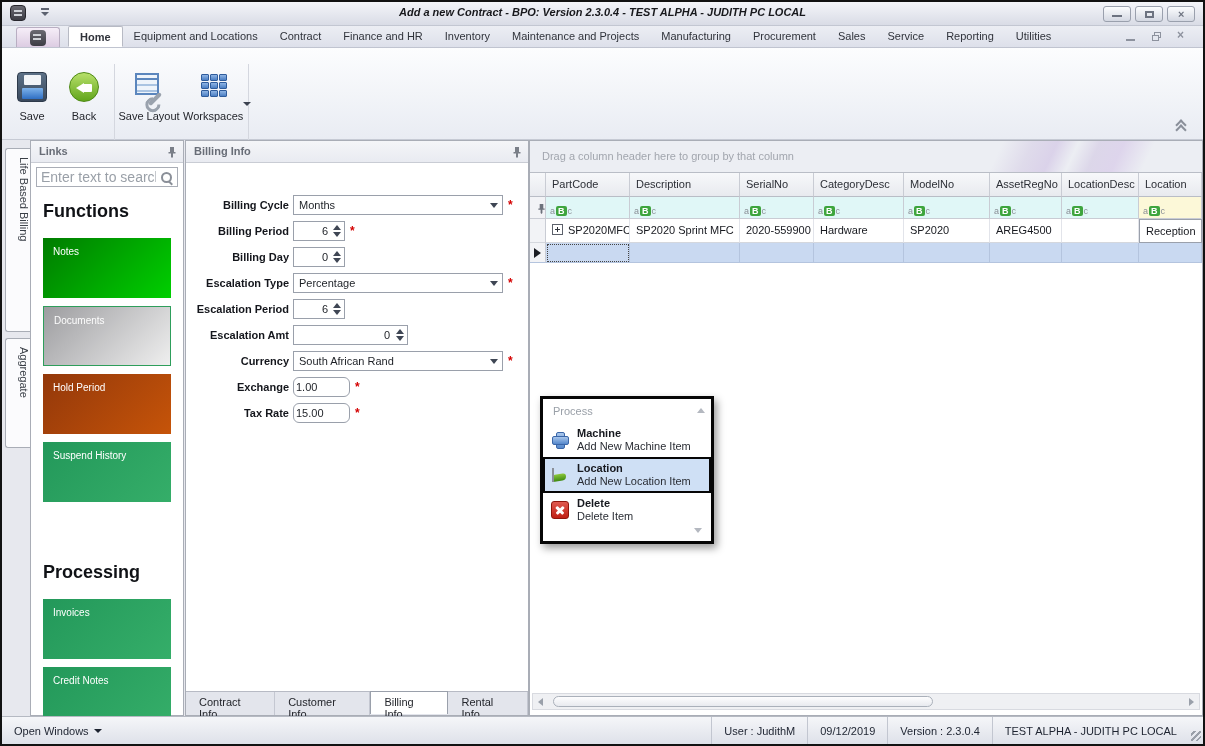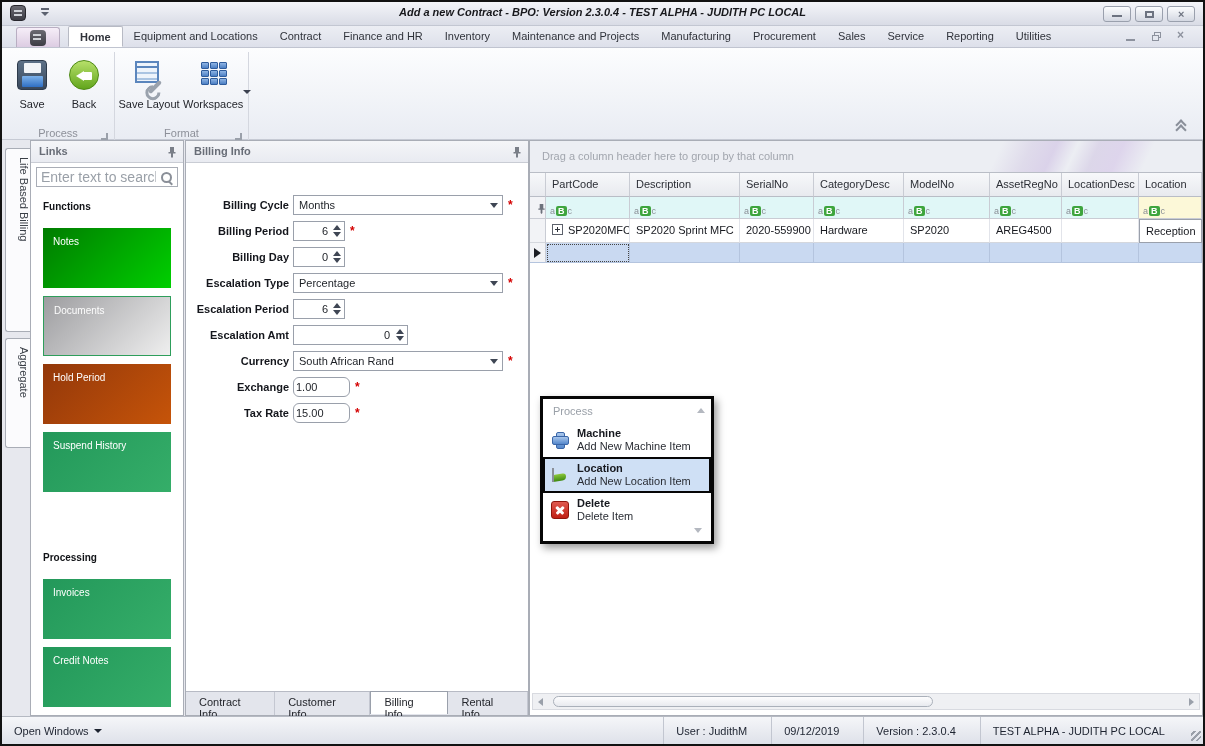--- a/index.html
+++ b/index.html
@@ -30,21 +30,21 @@
   .rtab.active { background:#fff; border:1px solid #b7bac4; border-bottom:1px solid #fff; border-radius:2px 2px 0 0; font-weight:bold; }
   .mdi-buttons { margin-left:auto; margin-right:14px; display:flex; gap:14px; align-items:center; height:20px; }
   .mdi-btn { position:relative; width:12px; height:12px; cursor:pointer; }
   .mdi-btn .bar { position:absolute; left:1px; bottom:2px; width:9px; height:2px; background:#8d929e; }
   .mdi-btn .r1 { position:absolute; left:3px; top:1px; width:7px; height:6px; border:1px solid #8d929e; }
   .mdi-btn .r2 { position:absolute; left:1px; top:4px; width:7px; height:6px; border:1px solid #8d929e; background:#e4e7ef; }
   .mdi-btn .x { position:absolute; top:-3px; left:0; font-size:12px; font-weight:bold; color:#8d929e; }
 
   
   .ribbon { position:absolute; left:0; top:46px; width:1201px; height:92px; background:linear-gradient(#fcfdfe,#e9ecf3); border-bottom:1px solid #c6cad4; }
-  .rgroup { position:absolute; top:4px; height:91px; border-right:1px solid #d4d7df; }
+  .rgroup { position:absolute; top:16px; height:91px; border-right:1px solid #d4d7df; }
   .rgroup.g1 { left:0; width:113px; }
   .rgroup.g2 { left:113px; width:134px; }
   .rbtn { position:absolute; top:6px; width:54px; height:66px; text-align:center; cursor:pointer; border-radius:3px; }
   .rbtn .ic { display:block; margin:2px auto 4px; }
   .rbtn .lbl { font-size:11px; color:#24262c; }
   .rbtn .dd { margin:1px auto 0; width:0; height:0; border-left:4px solid transparent; border-right:4px solid transparent; border-top:4px solid #3c4250; }
   .gcaption { position:absolute; bottom:2px; left:0; right:0; height:14px; font-size:11px; color:#8d9099; text-align:center; }
   .launcher { position:absolute; bottom:3px; right:6px; width:7px; height:7px; border-right:2px solid #9aa0aa; border-bottom:2px solid #9aa0aa; cursor:pointer; }
   .collapse-chevron { position:absolute; right:14px; bottom:6px; width:14px; height:12px; cursor:pointer; }
   .collapse-chevron i { position:absolute; left:2px; width:8px; height:8px; border-left:2px solid #8a8f9a; border-top:2px solid #8a8f9a; transform:rotate(45deg); }
@@ -81,21 +81,21 @@
   .pin { position:absolute; right:6px; top:5px; cursor:pointer; }
 
   
   .links-panel { left:28px; width:154px; }
   .searchbox { position:relative; margin:4px 5px; height:20px; border:1px solid #a9adb6; background:#fff; }
   .searchbox input { position:absolute; left:4px; top:1px; width:115px; height:16px; border:none; outline:none; font-size:14px; color:#555; font-family:inherit; }
   .searchbox input::placeholder { color:#9aa0a8; }
   .search-ic { position:absolute; right:4px; top:3px; width:13px; height:13px; cursor:pointer; }
   .search-ic::before { content:""; position:absolute; left:1px; top:1px; width:7px; height:7px; border:2px solid #8a8f98; border-radius:50%; }
   .search-ic::after { content:""; position:absolute; right:0px; bottom:0px; width:5px; height:2px; background:#8a8f98; transform:rotate(45deg); }
-  .side-heading { margin:14px 16px 0 12px; font-size:10px; font-weight:bold; color:#101216; }
+  .side-heading { margin:14px 16px 0 12px; font-size:18px; font-weight:bold; color:#101216; }
   .tile { margin:8px 0 0 12px; width:128px; height:60px; cursor:pointer; position:relative; }
   .tile span { position:absolute; left:10px; top:8px; font-size:10px; color:#fff; }
   .tile.c-green { background:linear-gradient(135deg,#007c00,#00cf00); }
   .tile.c-gray { background:linear-gradient(135deg,#9d9da0,#efefef); border:1px solid #2e9e5b; }
   .tile.c-gray span { color:#fdfdfd; }
   .tile.c-orange { background:linear-gradient(135deg,#93380a,#c65409); }
   .tile.c-sea { background:linear-gradient(135deg,#23985a,#35ae69); }
   .tile.first { margin-top:16px; }
   .gap-before-processing { height:46px; }
 
@@ -173,21 +173,21 @@
   .icon-flag::before { content:""; position:absolute; left:2px; top:8px; width:13px; height:7px; background:linear-gradient(#8cc83c,#3f8a10); border-radius:2px 4px 4px 2px; transform:skewY(-8deg); }
   .icon-flag::after { content:""; position:absolute; left:1px; top:2px; width:2px; height:14px; background:#8a8f98; }
   .icon-delete { width:18px; height:18px; flex:none; background:linear-gradient(#e05a50,#c01f14); border:1px solid #8f150c; border-radius:3px; position:relative; }
   .icon-delete::before, .icon-delete::after { content:""; position:absolute; left:3px; top:7px; width:10px; height:2.5px; background:#fff; border-radius:1px; }
   .icon-delete::before { transform:rotate(45deg); } .icon-delete::after { transform:rotate(-45deg); }
 
   
   .statusbar { position:absolute; left:0; top:714px; width:1201px; height:28px; background:linear-gradient(#f5f6f9,#dee1e9); border-top:1px solid #b5b9c2; display:flex; align-items:center; font-size:11px; color:#1d2330; }
   .sb-left { margin-left:12px; display:flex; align-items:center; cursor:pointer; }
   .sb-left .tri { margin-left:5px; width:0; height:0; border-left:4px solid transparent; border-right:4px solid transparent; border-top:4px solid #1d2330; }
-  .sb-right { margin-left:auto; display:flex; align-items:stretch; height:100%;gap:12px; }
+  .sb-right { margin-left:auto; display:flex; align-items:stretch; height:100%; }
   .sb-seg { display:flex; align-items:center; padding:0 12px; border-left:1px solid #c2c6d0; }
   .grip { width:14px; height:100%; position:relative; cursor:nwse-resize; }
   .grip::before { content:""; position:absolute; right:2px; bottom:3px; width:10px; height:10px;
      background:repeating-linear-gradient(135deg, transparent 0 2px, #9aa0aa 2px 4px); }
 
   .pin svg, .search-ic svg { display:block; }
 </style>
 </head>
 <body>
 

